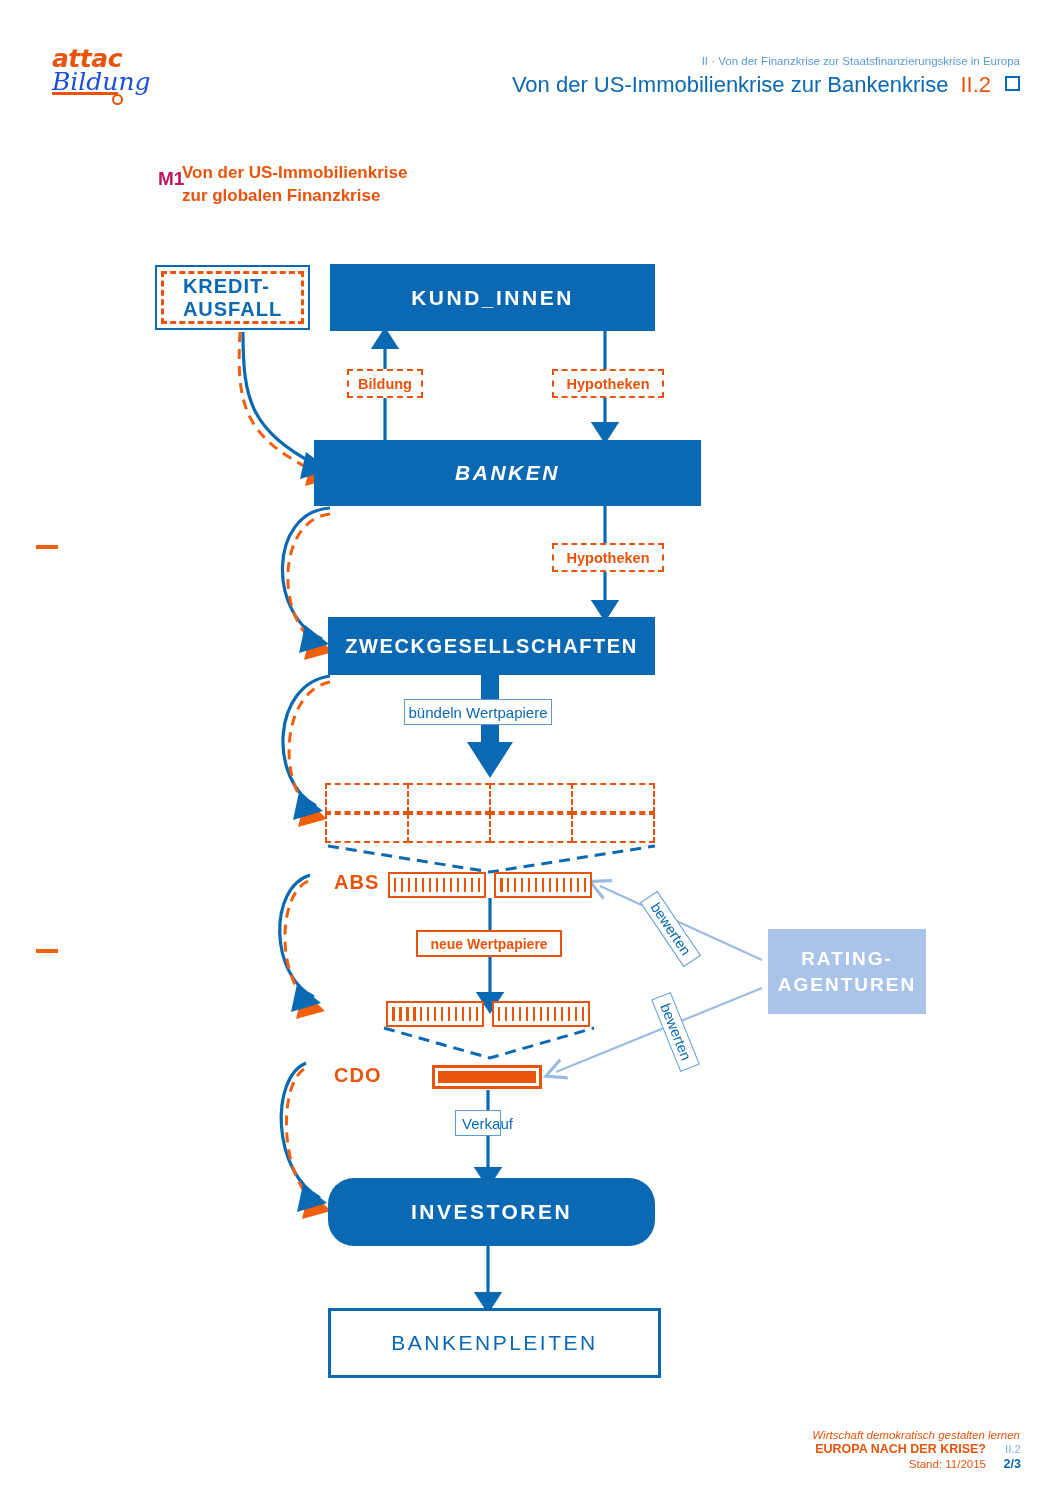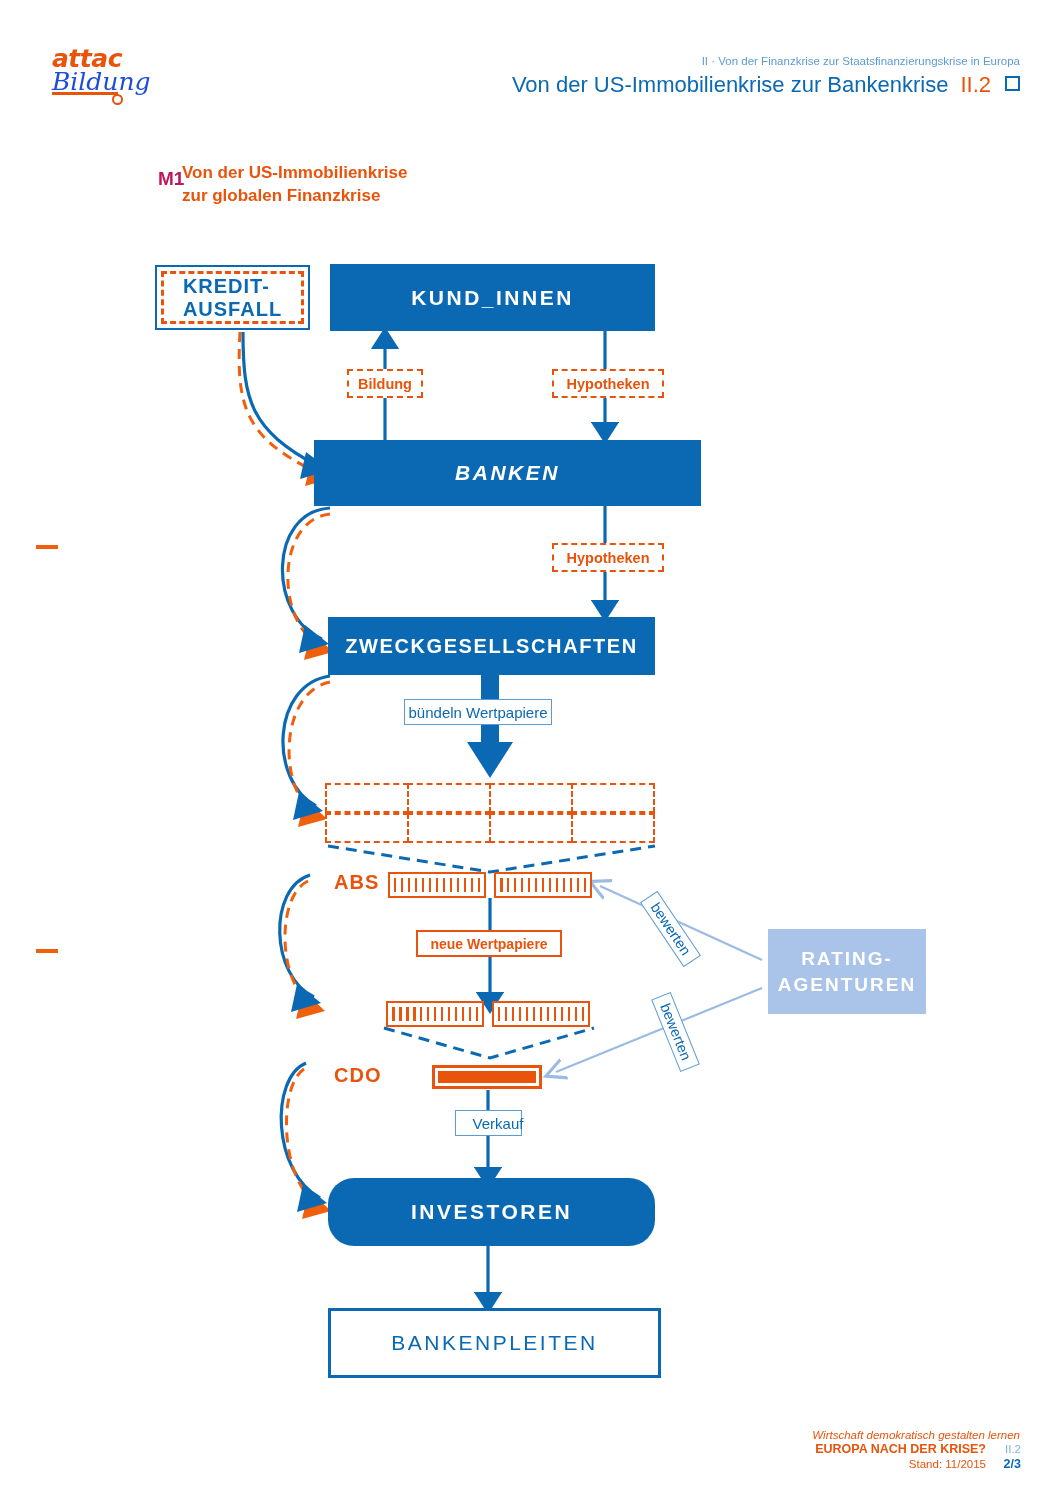--- a/index.html
+++ b/index.html
@@ -234,21 +234,21 @@
 <div class="abs sec" style="left:492px;top:1001px;width:98px;height:26px;">
   <div class="row"></div>
   <div class="row"></div>
 </div>
 
 <div class="abs sidelabel" style="left:334px;top:1064px;">CDO</div>
 <div class="abs" id="cdo-bar">
   <div class="fill"></div>
 </div>
 
-<div class="abs lbl-blue" style="left:455px;top:1110px;width:67px;height:26px;padding-left:25px;">Verkauf</div>
+<div class="abs lbl-blue" style="left:455px;top:1110px;width:46px;height:26px;padding-left:25px;">Verkauf</div>
 
 <div class="abs bluebox" style="left:328px;top:1178px;width:327px;height:68px;border-radius:26px;">INVESTOREN</div>
 
 <div class="abs whitebox-blue" style="left:328px;top:1308px;width:327px;height:64px;">BANKENPLEITEN</div>
 
 <div class="abs" id="rating">
   <span>RATING-<br>AGENTUREN</span>
 </div>
 
 <div class="abs bewerten" style="left:660px;top:890px;transform:rotate(-34deg);">

